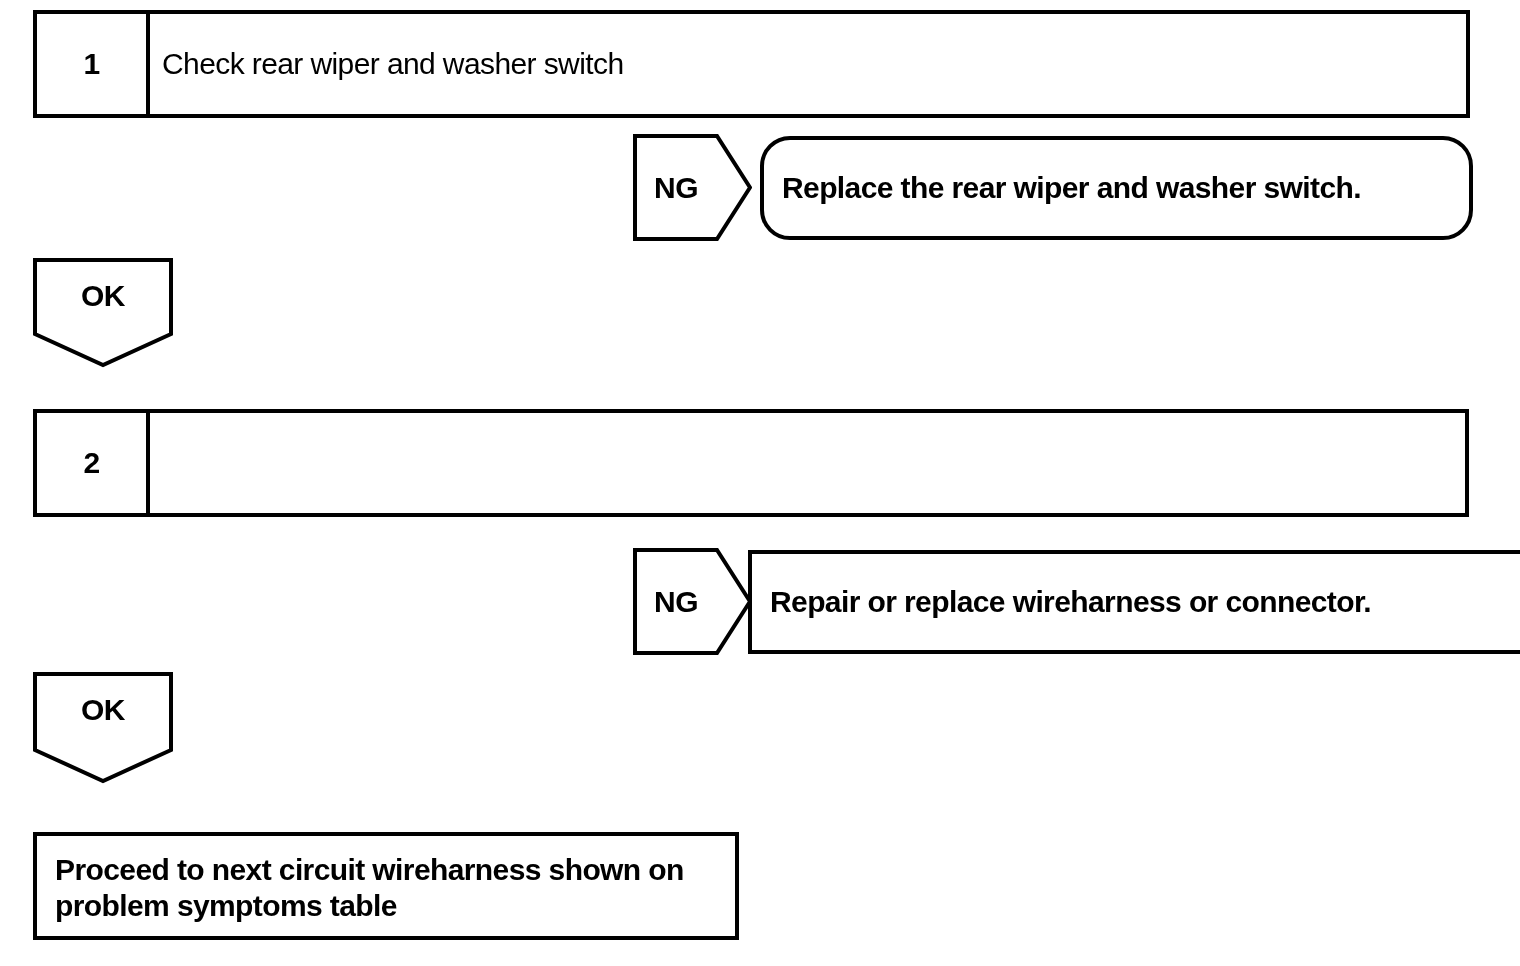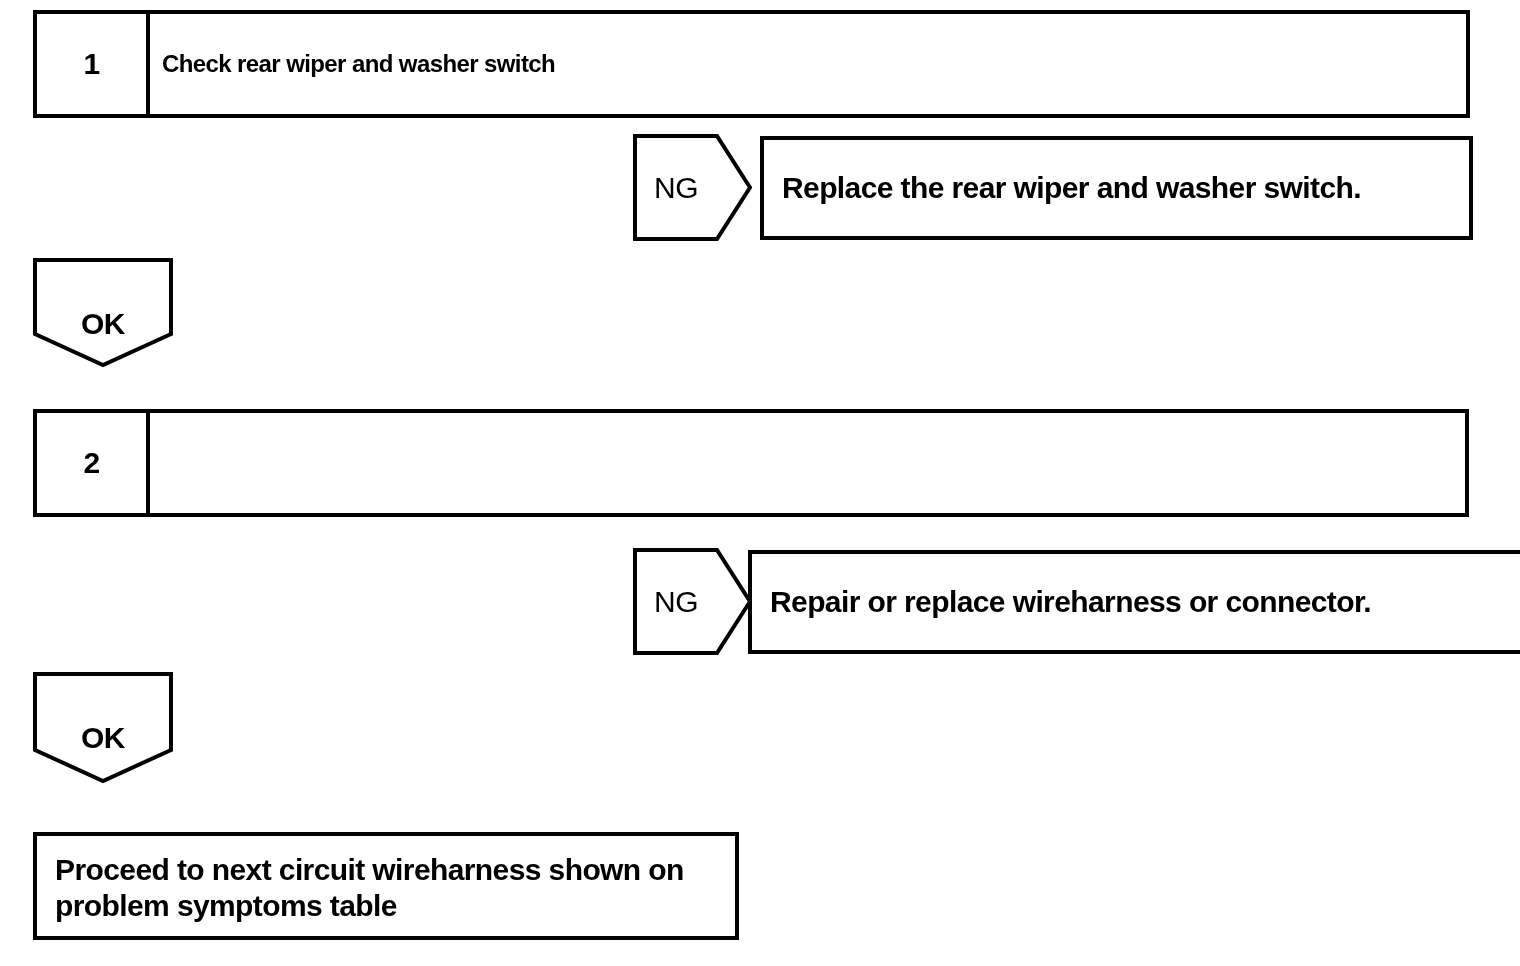--- a/index.html
+++ b/index.html
@@ -40,22 +40,22 @@
     letter-spacing: -0.5px;
     color: #000000;
   }
 
   .step-text {
     position: absolute;
     left: 125px;
     right: 10px;
     top: 50%;
     transform: translateY(-50%);
-    font-weight: bold;
-    font-size: 24px;
+    font-weight: normal;
+    font-size: 30px;
     line-height: 36px;
     letter-spacing: -0.6px;
     color: #000000;
     white-space: pre-line;
   }
 
   .plain-text {
     position: absolute;
     left: 18px;
     right: 10px;
@@ -86,21 +86,21 @@
   }
   .ng-label {
     position: absolute;
     left: 0;
     top: 0;
     width: 86px;
     height: 100%;
     display: flex;
     align-items: center;
     justify-content: center;
-    font-weight: normal;
+    font-weight: bold;
     font-size: 30px;
     letter-spacing: -0.5px;
     color: #000000;
   }
 
   
   .ok-arrow {
     position: absolute;
   }
   .ok-arrow svg {
@@ -115,41 +115,40 @@
     top: 0;
     width: 100%;
     height: 76px;
     display: flex;
     align-items: center;
     justify-content: center;
     font-weight: bold;
     font-size: 30px;
     letter-spacing: -0.5px;
     color: #000000;
-    margin-top: 28px;
   }
 </style>
 </head>
 <body>
 
 <div id="canvas">
 
   <div class="box" style="left:33px; top:10px; width:1437px; height:108px;">
     <div class="step-num">1</div>
     <div class="step-text">Check rear wiper and washer switch</div>
   </div>
 
   <div class="ng-arrow" style="left:633px; top:134px; width:119px; height:107px;">
     <svg width="119" height="107" viewBox="0 0 119 107">
       <polygon points="2,2 84,2 117,53.5 84,105 2,105" fill="#ffffff" stroke="#000000" stroke-width="4" stroke-linejoin="miter"></polygon>
     </svg>
     <div class="ng-label">NG</div>
   </div>
 
-  <div class="box" style="left:760px; top:136px; width:713px; height:104px;">
+  <div class="box" style="left:760px; top:136px; width:713px; height:104px;border-radius:30px;">
     <div class="plain-text">Replace the rear wiper and washer switch.</div>
   </div>
 
   <div class="ok-arrow" style="left:33px; top:258px; width:140px; height:110px;">
     <svg width="140" height="110" viewBox="0 0 140 110">
       <polygon points="2,2 138,2 138,76 70,107 2,76" fill="#ffffff" stroke="#000000" stroke-width="4" stroke-linejoin="miter"></polygon>
     </svg>
     <div class="ok-label">OK</div>
   </div>
 

